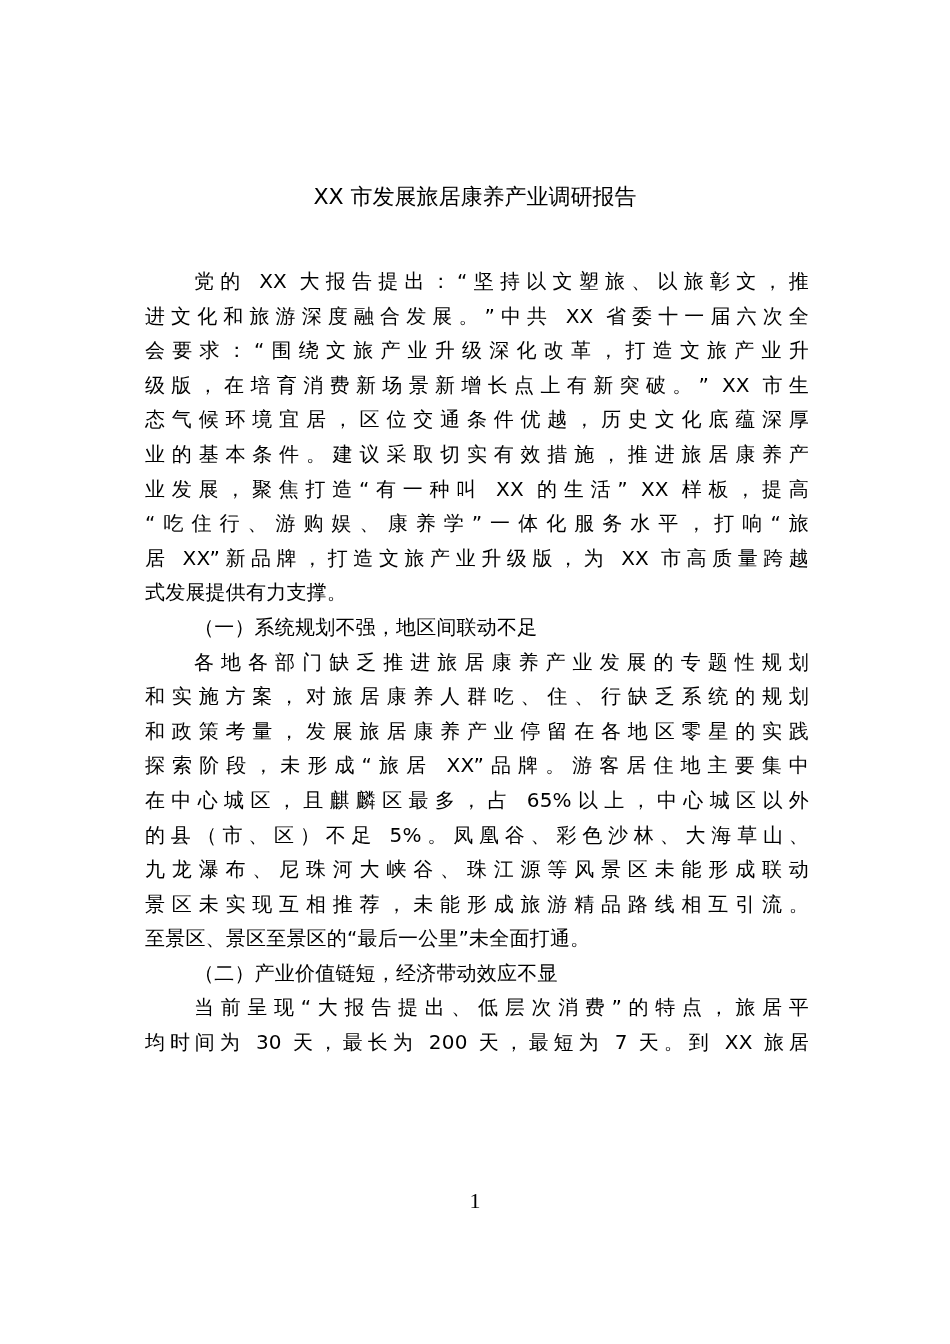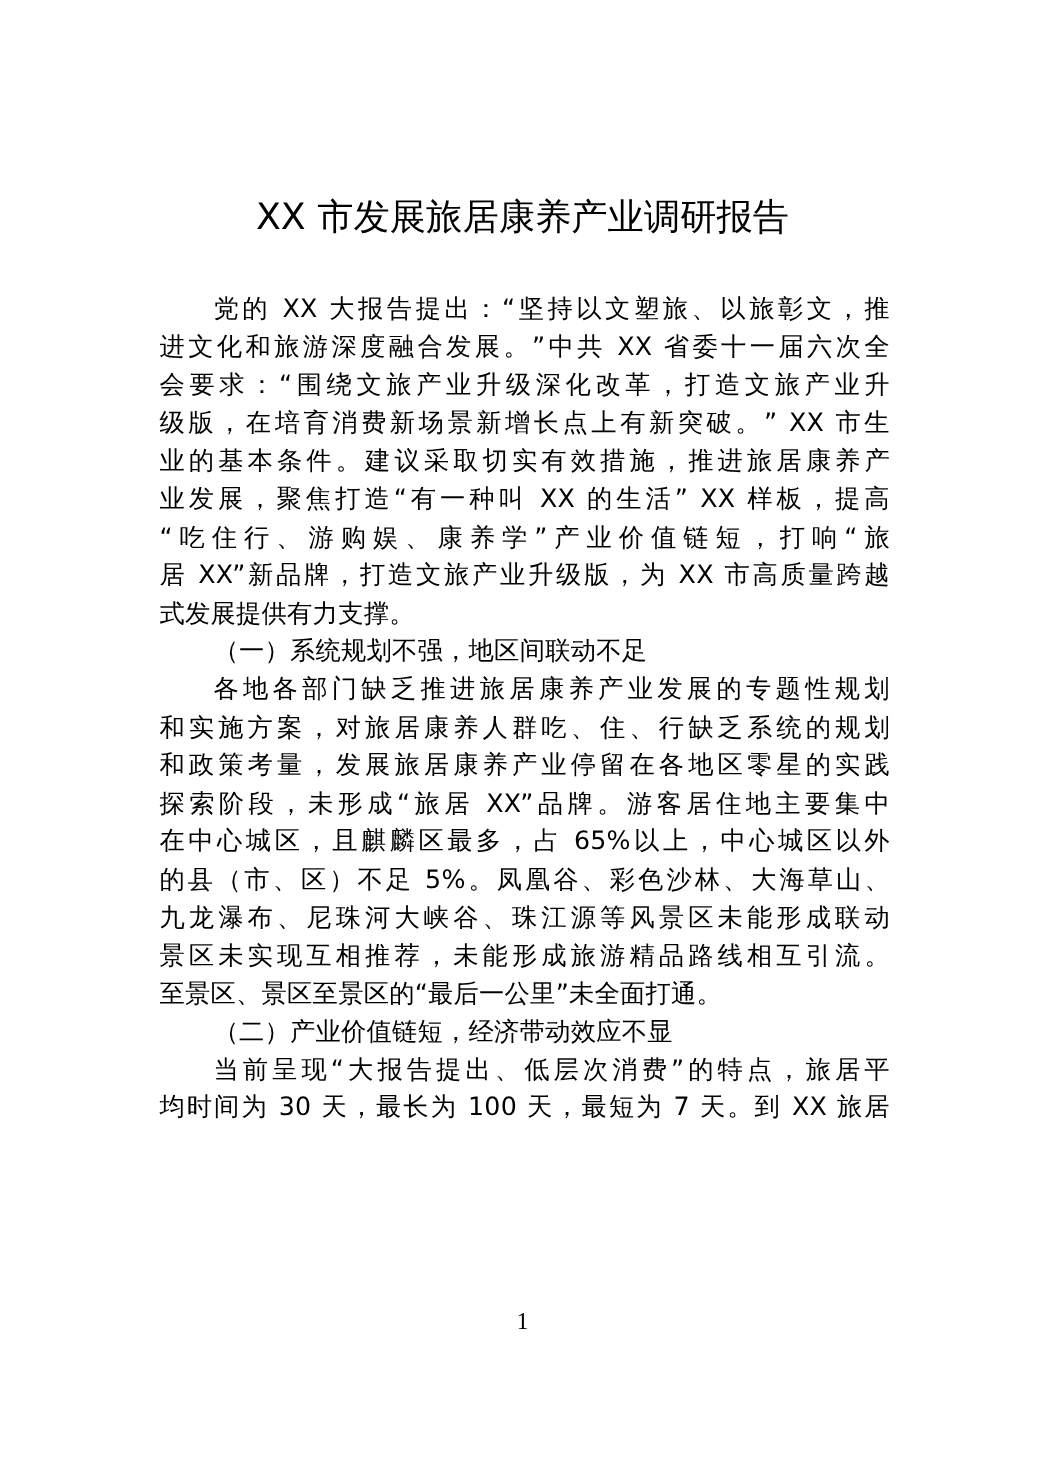--- a/index.html
+++ b/index.html
@@ -1,51 +1,52 @@
 <!DOCTYPE html>
 <html><head>
 <meta charset="utf-8">
 <style>
   html, body { margin:0; padding:0; background:#ffffff; }
   body { width:950px; height:1344px; position:relative; overflow:hidden;
          font-family: "DejaVu Sans", "Liberation Sans", sans-serif; color:#000; }
   .page { position:absolute; left:0; top:0; width:950px; height:1344px; background:#fff; }
   .title { position:absolute; top:174px; left:0; width:950px; text-align:center;
-           font-size:33px; line-height:46px; letter-spacing:0px; }
+           font-size:22px; line-height:46px; letter-spacing:0px; }
   .body { position:absolute; left:145px; top:264px; width:664px; }
-  .line { display:block; font-size:23px; line-height:34.6px; height:34.6px;
+  .line { display:block; font-size:20px; line-height:34.6px; height:34.6px;
           white-space:nowrap; overflow:visible; letter-spacing:0.2px; }
   .indent { padding-left:49px; }
   .justify { text-align:justify; text-align-last:justify; }
   .pagenum { position:absolute; top:1188px; left:0; width:950px; text-align:center;
              font-family:"Liberation Serif", "DejaVu Serif", serif; font-size:22px; }
 </style>
 </head>
 <body>
 
 <div class="page">
   <div class="title">XX 市发展旅居康养产业调研报告</div>
   <div class="body" id="body-lines">
       <span class="line indent justify">党的 XX 大报告提出：“坚持以文塑旅、以旅彰文，推</span>
       <span class="line justify">进文化和旅游深度融合发展。”中共 XX 省委十一届六次全</span>
       <span class="line justify">会要求：“围绕文旅产业升级深化改革，打造文旅产业升</span>
       <span class="line justify">级版，在培育消费新场景新增长点上有新突破。” XX 市生</span>
+      <span class="line justify">态气候环境宜居，区位交通条件优越，历史文化底蕴深厚</span>
       <span class="line justify">业的基本条件。建议采取切实有效措施，推进旅居康养产</span>
       <span class="line justify">业发展，聚焦打造“有一种叫 XX 的生活” XX 样板，提高</span>
-      <span class="line justify">“吃住行、游购娱、康养学”产业价值链短，打响“旅</span>
+      <span class="line justify">“吃住行、游购娱、康养学”一体化服务水平，打响“旅</span>
       <span class="line justify">居 XX”新品牌，打造文旅产业升级版，为 XX 市高质量跨越</span>
       <span class="line">式发展提供有力支撑。</span>
       <span class="line indent">（一）系统规划不强，地区间联动不足</span>
       <span class="line indent justify">各地各部门缺乏推进旅居康养产业发展的专题性规划</span>
       <span class="line justify">和实施方案，对旅居康养人群吃、住、行缺乏系统的规划</span>
       <span class="line justify">和政策考量，发展旅居康养产业停留在各地区零星的实践</span>
       <span class="line justify">探索阶段，未形成“旅居 XX”品牌。游客居住地主要集中</span>
       <span class="line justify">在中心城区，且麒麟区最多，占 65%以上，中心城区以外</span>
       <span class="line justify">的县（市、区）不足 5%。凤凰谷、彩色沙林、大海草山、</span>
       <span class="line justify">九龙瀑布、尼珠河大峡谷、珠江源等风景区未能形成联动</span>
       <span class="line justify">景区未实现互相推荐，未能形成旅游精品路线相互引流。</span>
       <span class="line">至景区、景区至景区的“最后一公里”未全面打通。</span>
       <span class="line indent">（二）产业价值链短，经济带动效应不显</span>
       <span class="line indent justify">当前呈现“大报告提出、低层次消费”的特点，旅居平</span>
-      <span class="line justify">均时间为 30 天，最长为 100 天，最短为 7 天。到 XX 旅居</span>
+      <span class="line justify">均时间为 30 天，最长为 200 天，最短为 7 天。到 XX 旅居</span>
     </div>
   <div class="pagenum">1</div>
 </div>
 
 </body></html>

